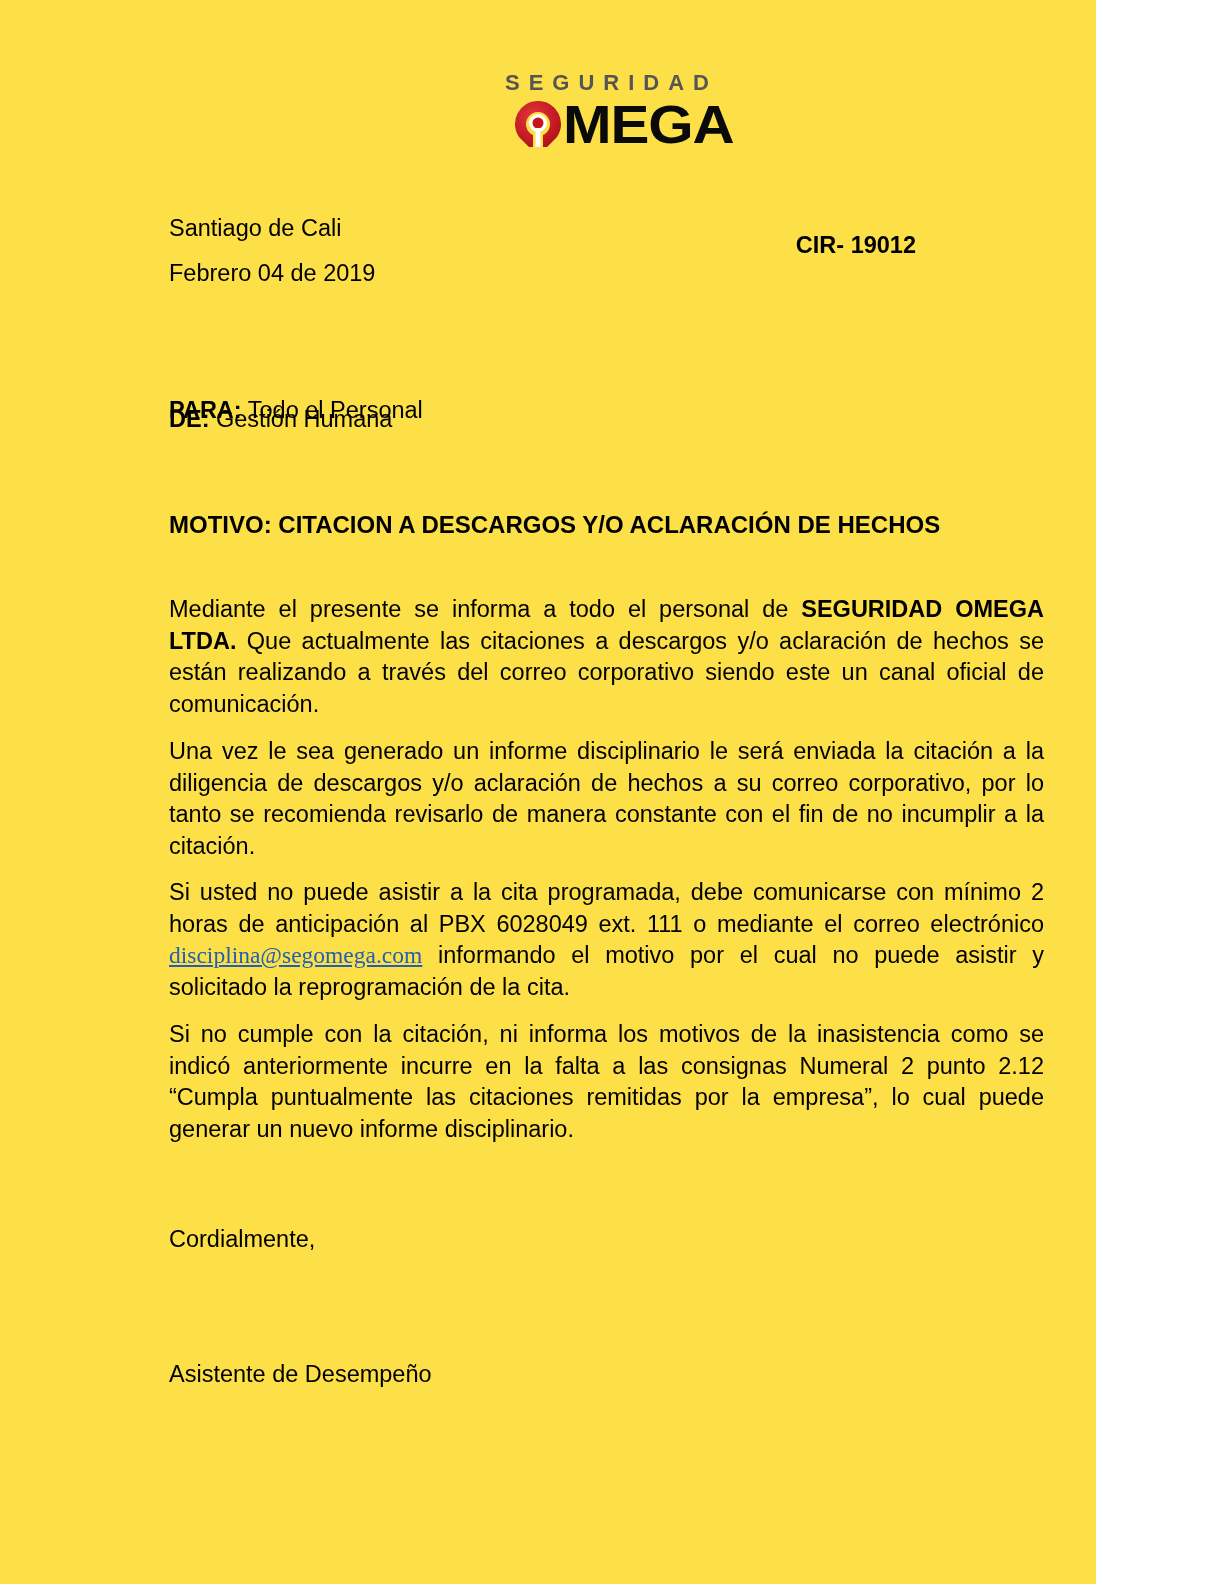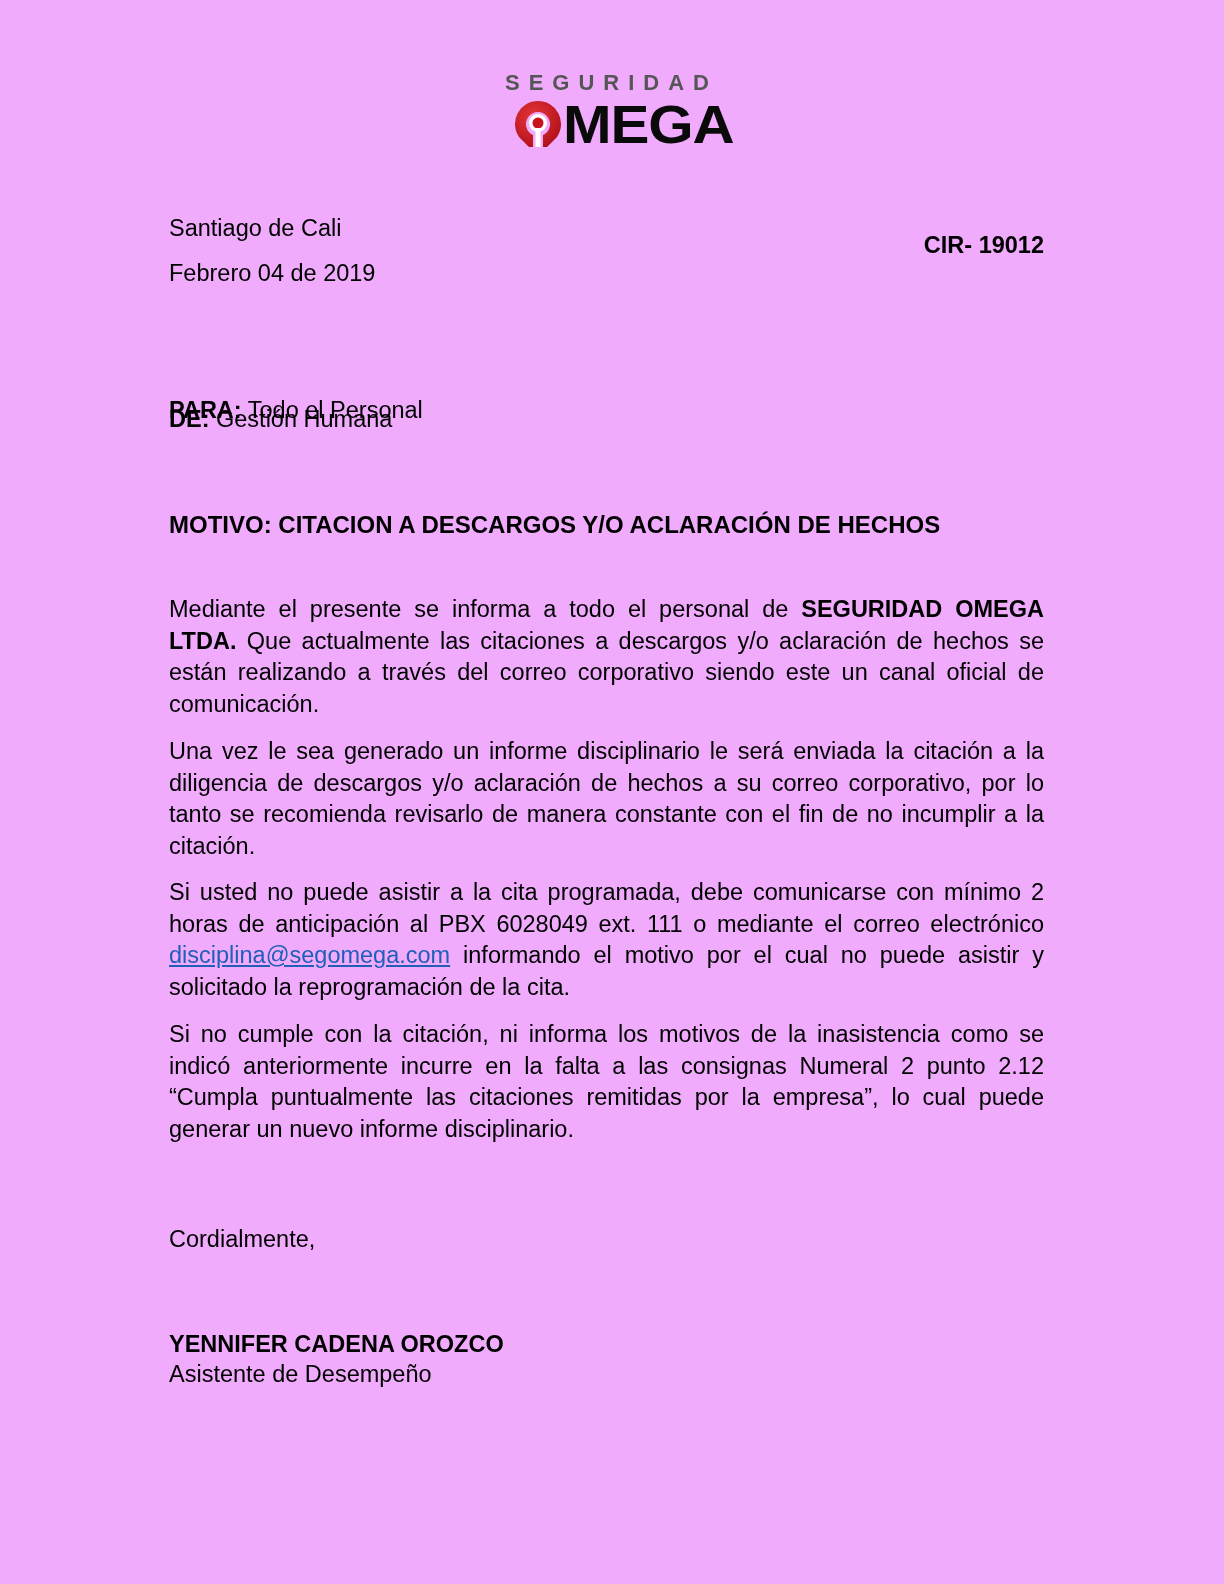--- a/index.html
+++ b/index.html
@@ -1,36 +1,36 @@
 <!DOCTYPE html>
 <html><head>
   <meta charset="utf-8">
   <style>
     * { margin: 0; padding: 0; box-sizing: border-box; }
     html, body { width: 1224px; height: 1584px; background: #ffffff; }
     body { position: relative; font-family: "Liberation Sans", "DejaVu Sans", sans-serif; color: #000; }
-    .page { position: relative; width: 1224px; height: 1584px; background: #f0abfc; }
+    .page { position: relative; width: 1096px; height: 1584px; background: #fde047; }
 
     .logo { position: absolute; left: 497px; top: 66px; width: 222px; height: 86px; }
     .logo-top { position: absolute; left: 8px; top: 4px; width: 210px; text-align: center;
       font-family: "Liberation Sans", sans-serif; font-size: 22px; font-weight: bold;
       letter-spacing: 9px; color: #555; }
     .logo-bottom { position: absolute; left: 16px; top: 30px; height: 56px; display: flex; align-items: center; }
     .logo-mark { width: 50px; height: 50px; }
     .logo-word { font-family: "Liberation Sans", sans-serif; font-weight: bold; font-size: 54px;
       line-height: 54px; letter-spacing: -1px; color: #0a0a0a; margin-left: 0px; transform: scaleX(1.08); transform-origin: left center; }
 
     .text { position: absolute; font-size: 23.5px; line-height: 30px; }
     .left { left: 169px; }
     .ref { position: absolute; right: 180px; top: 230px; font-size: 23.5px; font-weight: bold; line-height: 30px; }
 
     .para { position: absolute; left: 169px; width: 875px; font-size: 23.5px; line-height: 31.5px;
       text-align: justify; text-align-last: left; margin-top: 20px; }
     .b { font-weight: bold; }
-    .link { color: #1f5fb8; text-decoration: underline; }
+    .link { color: #1f5fb8; text-decoration: underline; font-family: Liberation Serif, serif; }
     .subject { position: absolute; left: 169px; top: 510px; font-size: 24px; font-weight: bold; line-height: 30px; }
   </style>
 </head>
 <body>
 
 <div class="page">
 
   <div class="logo">
     <div class="logo-top">SEGURIDAD</div>
     <div class="logo-bottom">
@@ -68,16 +68,15 @@
   <div class="para" style="top:574px;"><span>Mediante el presente se informa a todo el personal de </span><span class="b">SEGURIDAD OMEGA LTDA.</span><span> Que actualmente las citaciones a descargos y/o aclaración de hechos se están realizando a través del correo corporativo siendo este un canal oficial de comunicación.</span></div>
 
   <div class="para" style="top:716px;">Una vez le sea generado un informe disciplinario le será enviada la citación a la diligencia de descargos y/o aclaración de hechos a su correo corporativo, por lo tanto se recomienda revisarlo de manera constante con el fin de no incumplir a la citación.</div>
 
   <div class="para" style="top:857px;"><span>Si usted no puede asistir a la cita programada, debe comunicarse con mínimo 2 horas de anticipación al PBX 6028049 ext. 111 o mediante el correo electrónico </span><a class="link">disciplina@segomega.com</a><span> informando el motivo por el cual no puede asistir y solicitado la reprogramación de la cita.</span></div>
 
   <div class="para" style="top:999px;">Si no cumple con la citación, ni informa los motivos de la inasistencia como se indicó anteriormente incurre en la falta a las consignas Numeral 2 punto 2.12 “Cumpla puntualmente las citaciones remitidas por la empresa”, lo cual puede generar un nuevo informe disciplinario.</div>
 
   <div class="text left" style="top:1224px;">Cordialmente,</div>
 
-  <div class="text left b" style="top:1329px;">YENNIFER CADENA OROZCO</div>
   <div class="text left" style="top:1359px;">Asistente de Desempeño</div>
 
 </div>
 
 </body></html>

